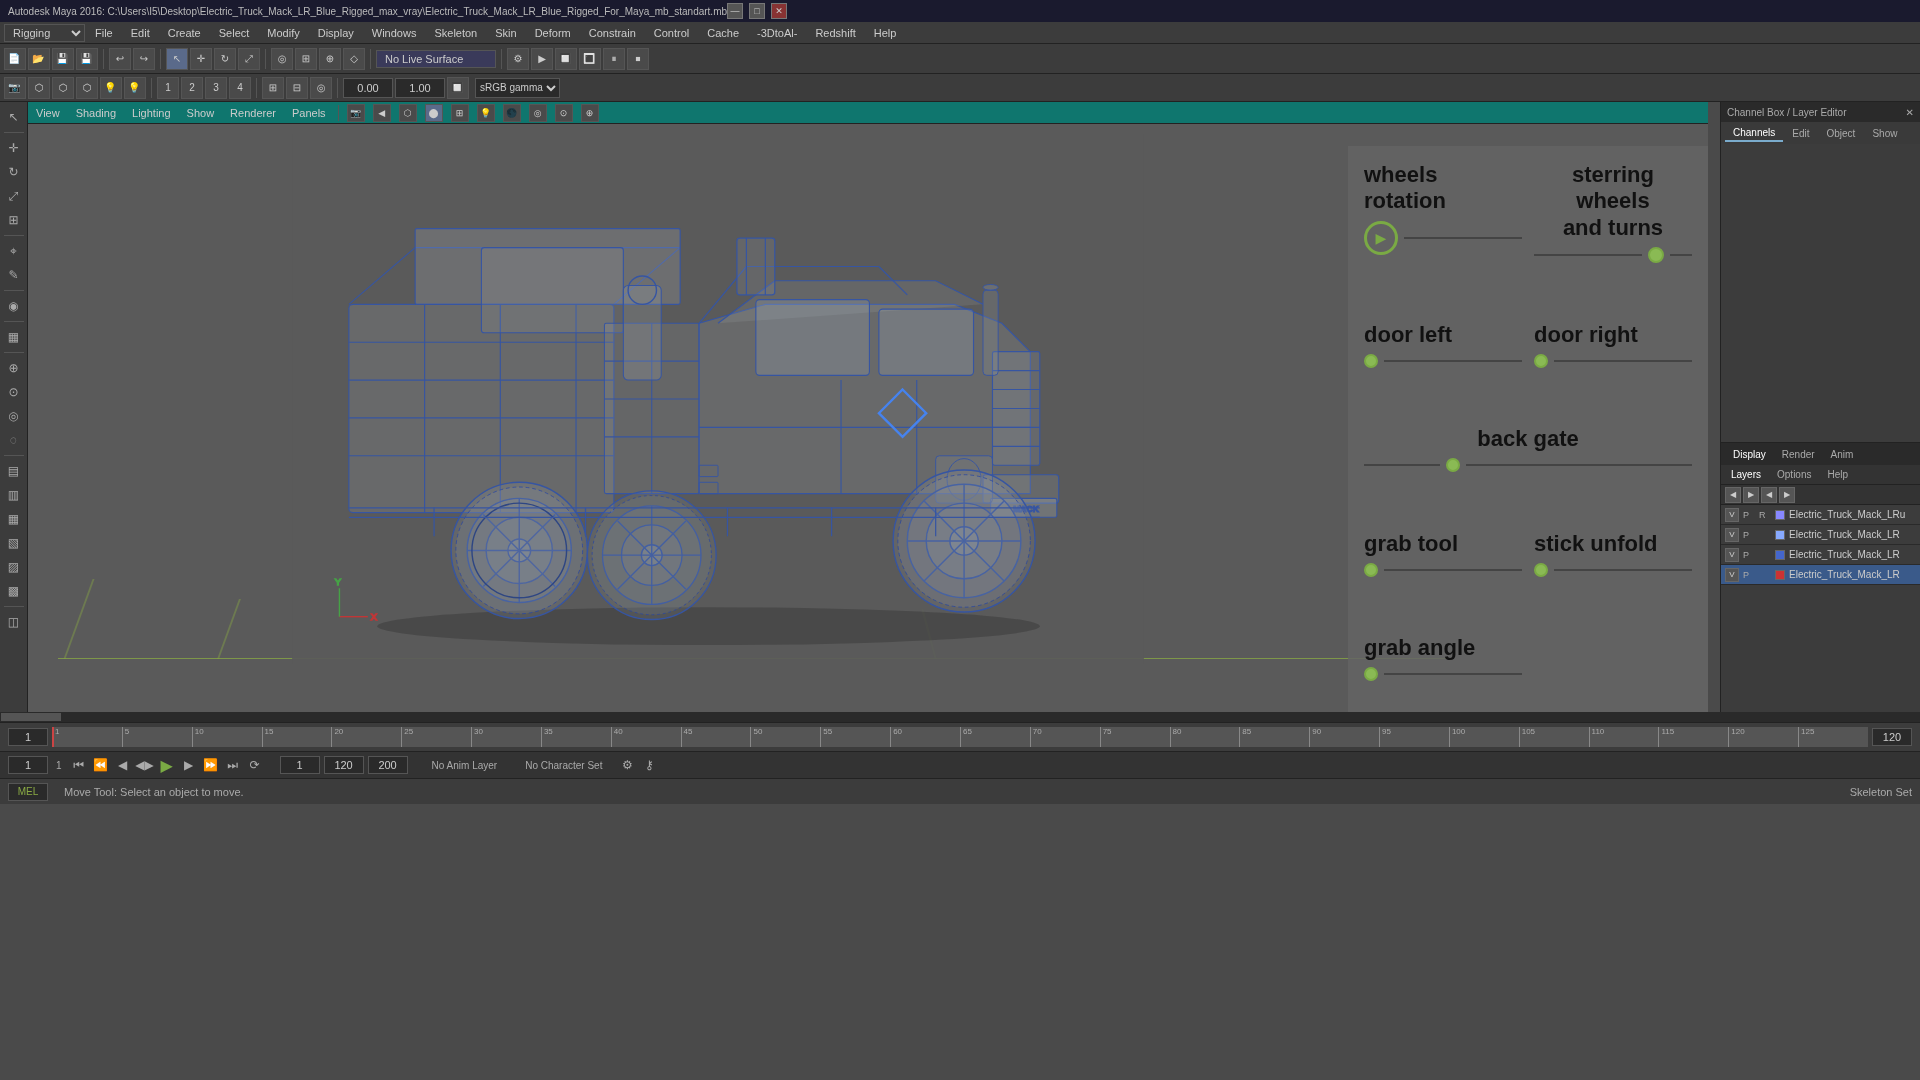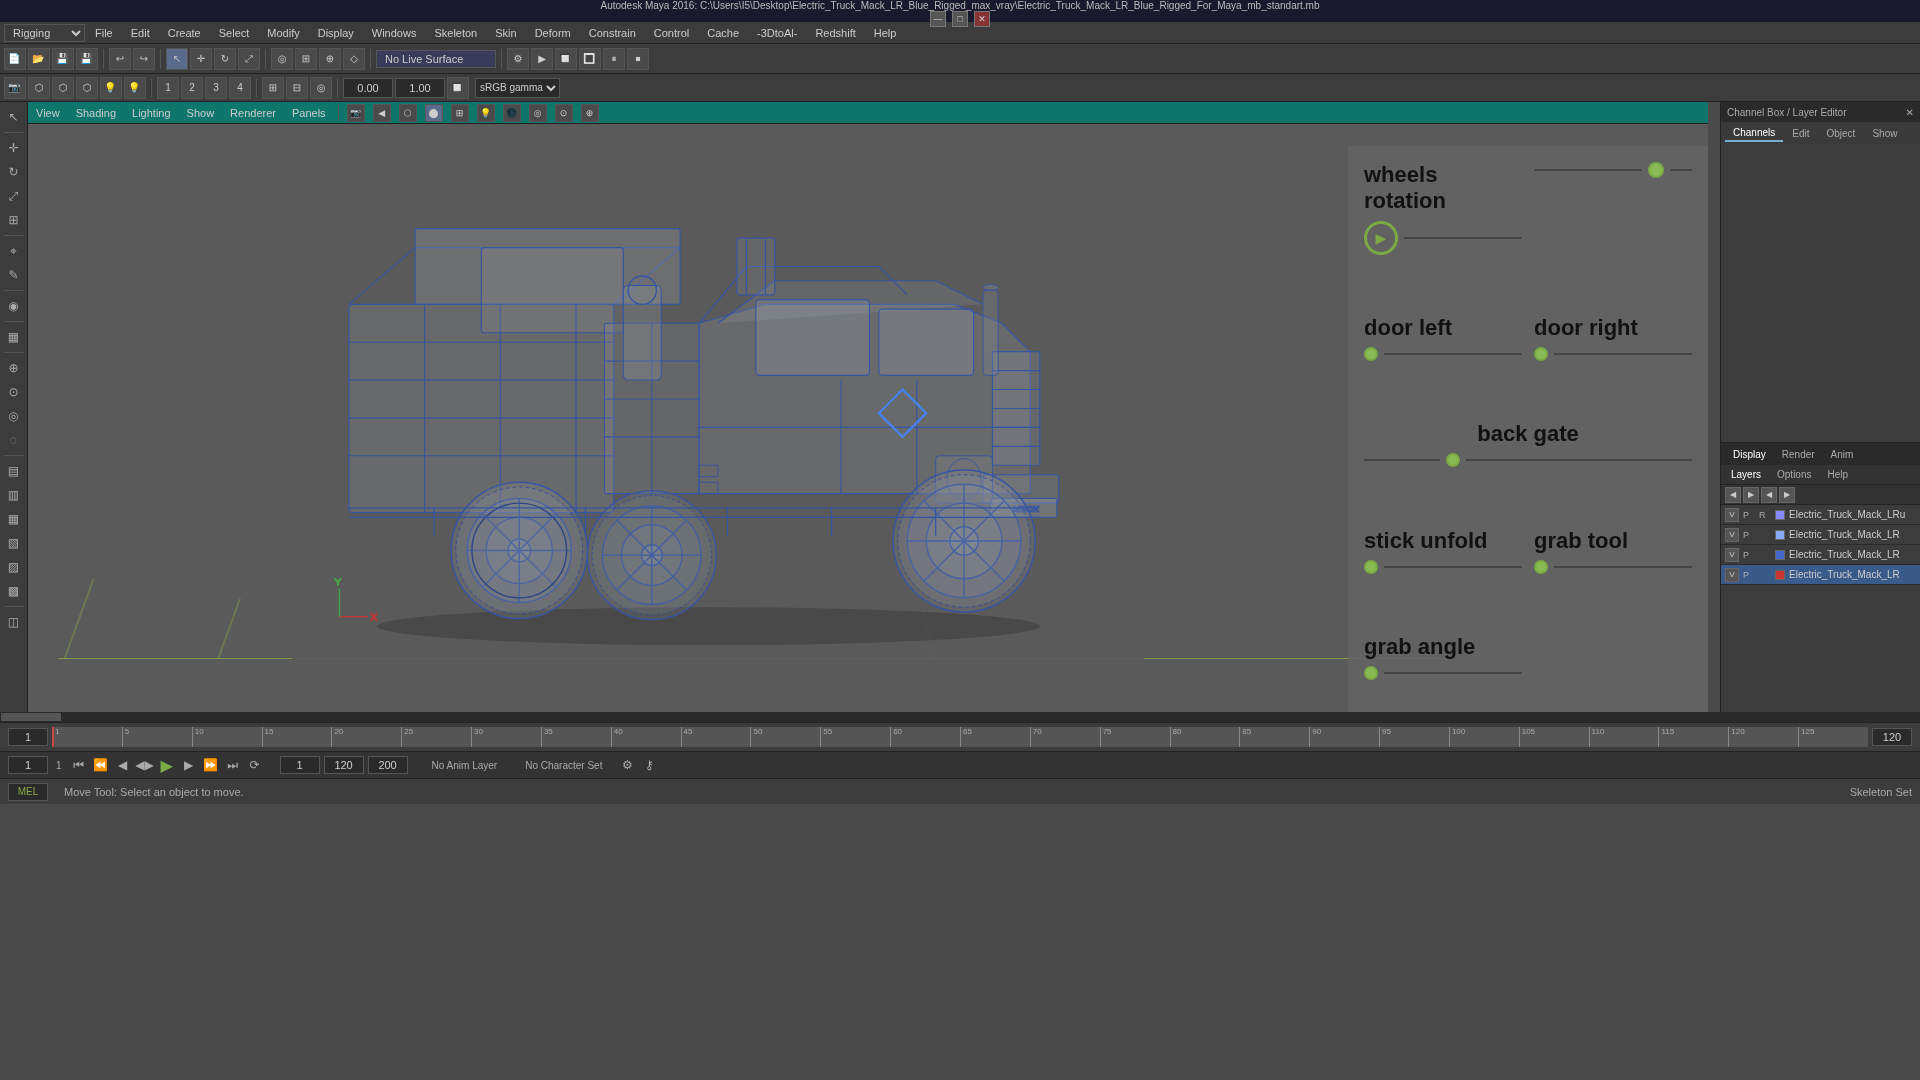--- a/index.html
+++ b/index.html
@@ -15,21 +15,20 @@
 
     
     #title-bar {
       height: 22px;
       background: #1a1a2e;
       display: flex;
       align-items: center;
       padding: 0 8px;
       color: #aaa;
       font-size: 11px;
-      flex-direction: column;
     }
     #title-bar-controls { display: flex; gap: 6px; }
     .win-btn { width: 16px; height: 16px; background: #555; border: 1px solid #777; display: flex; align-items: center; justify-content: center; font-size: 9px; cursor: pointer; color: #ccc; }
 
     
     #menu-bar {
       height: 22px;
       background: #3c3c3c;
       display: flex;
       align-items: center;
@@ -701,20 +700,21 @@
 
         <div class="rig-control">
           <div class="rig-label" style="font-size:22px; font-weight:bold; color:#111; line-height:1.2;">wheels<br>rotation</div>
           <div class="rig-slider-row">
             <div class="rig-play-btn">▶</div>
             <div class="rig-line"></div>
           </div>
         </div>
 
         <div class="rig-control">
+          <div class="rig-label" style="font-size:22px; font-weight:bold; color:#111; line-height:1.2; text-align:center;">sterring wheels<br>and turns</div>
           <div class="rig-slider-row">
             <div class="rig-line" style="flex:5;"></div>
             <div class="rig-dot-on-line" style="width:16px;height:16px;"></div>
             <div class="rig-line" style="flex:1;"></div>
           </div>
         </div>
 
         <div class="rig-control">
           <div class="rig-label" style="font-size:22px; font-weight:bold; color:#111;">door left</div>
           <div class="rig-slider-row">
@@ -734,29 +734,29 @@
         <div class="rig-control" style="grid-column: span 2;">
           <div class="rig-label" style="font-size:22px; font-weight:bold; color:#111; text-align:center;">back gate</div>
           <div class="rig-slider-row">
             <div class="rig-line" style="flex:2;"></div>
             <div class="rig-dot-on-line"></div>
             <div class="rig-line" style="flex:6;"></div>
           </div>
         </div>
 
         <div class="rig-control">
-          <div class="rig-label" style="font-size:22px; font-weight:bold; color:#111;">stick unfold</div>
+          <div class="rig-label" style="font-size:22px; font-weight:bold; color:#111;">grab tool</div>
           <div class="rig-slider-row">
             <div class="rig-dot-on-line"></div>
             <div class="rig-line"></div>
           </div>
         </div>
 
         <div class="rig-control">
-          <div class="rig-label" style="font-size:22px; font-weight:bold; color:#111;">grab tool</div>
+          <div class="rig-label" style="font-size:22px; font-weight:bold; color:#111;">stick unfold</div>
           <div class="rig-slider-row">
             <div class="rig-dot-on-line"></div>
             <div class="rig-line"></div>
           </div>
         </div>
 
 
         <div class="rig-control">
           <div class="rig-label" style="font-size:22px; font-weight:bold; color:#111;">grab angle</div>
           <div class="rig-slider-row">

